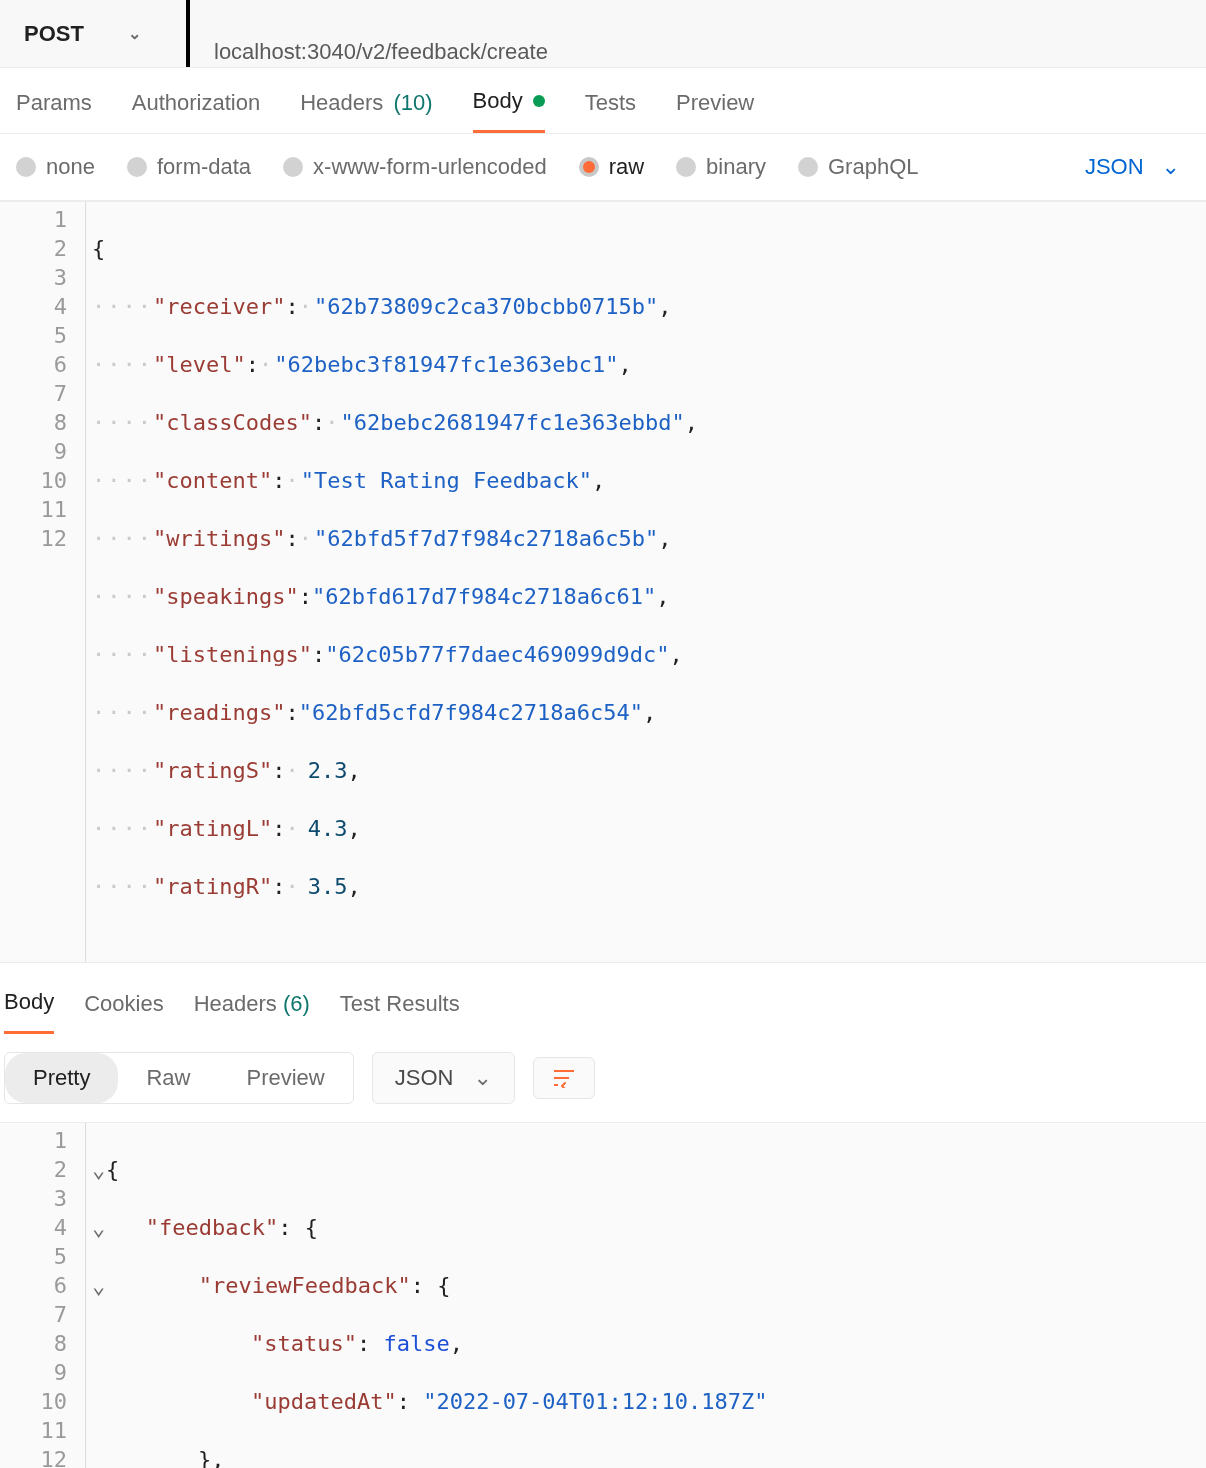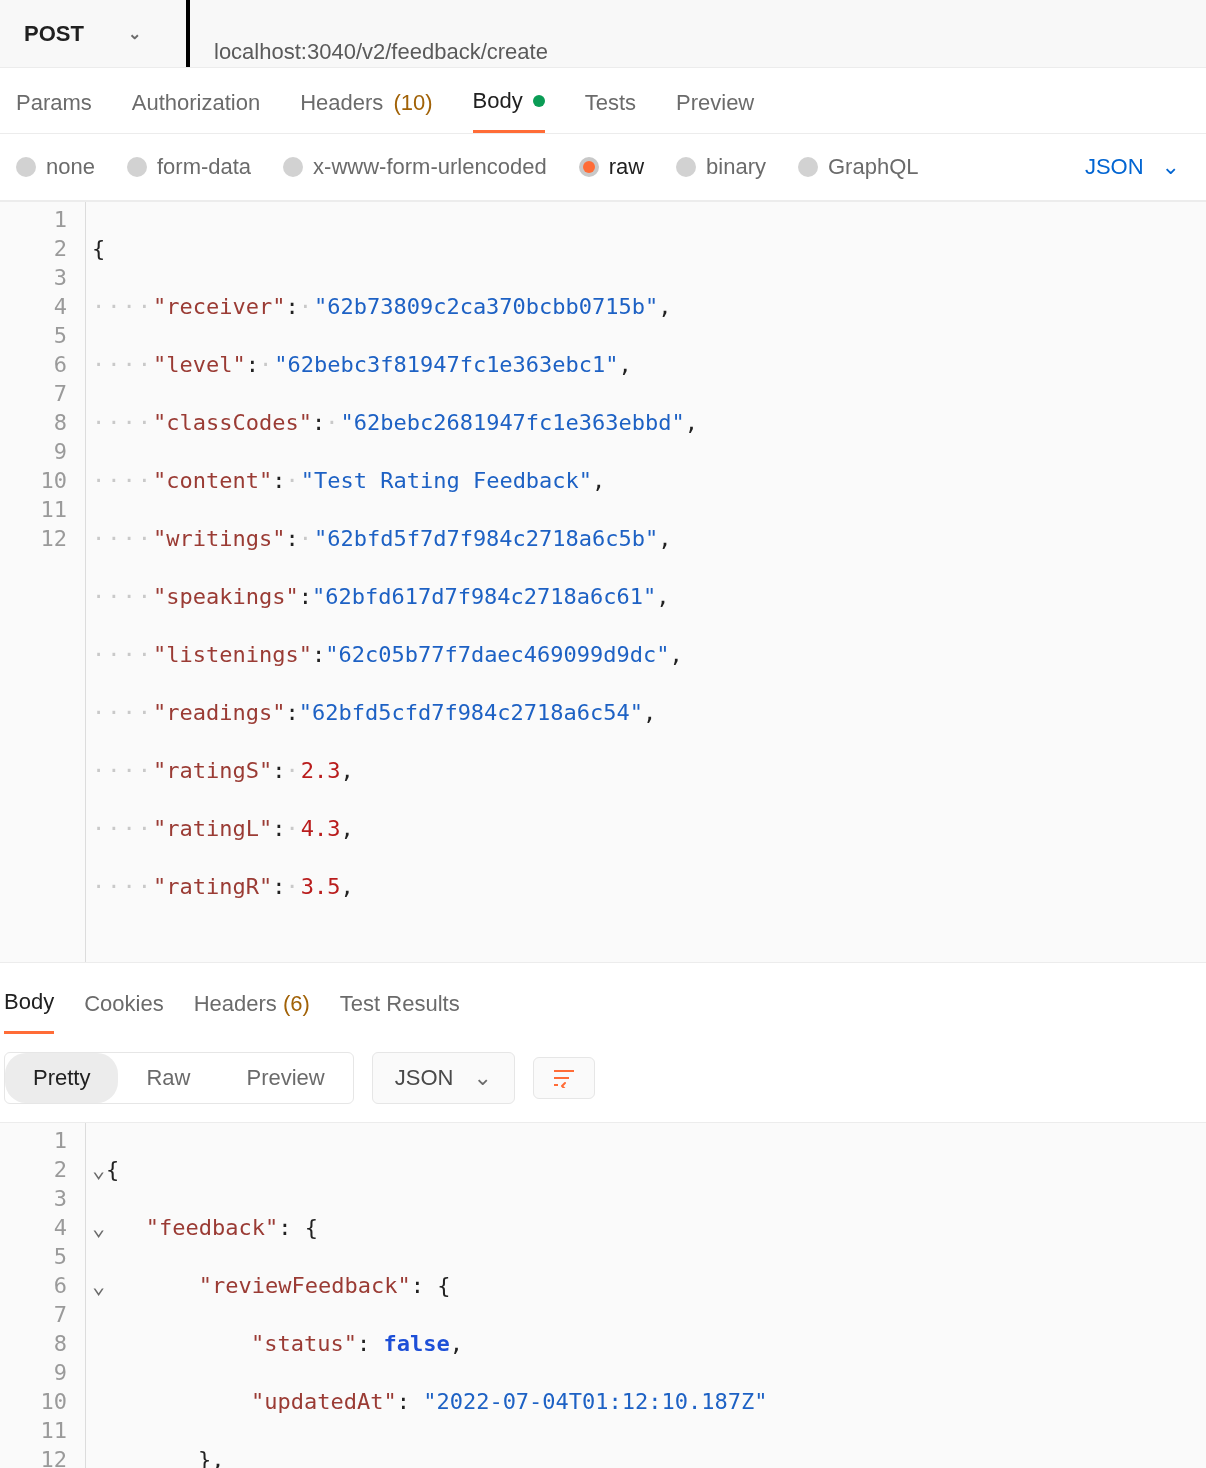--- a/index.html
+++ b/index.html
@@ -50,21 +50,21 @@
     border-bottom: 1px solid #ececec;
   }
   .req-tab {
     padding-bottom: 16px;
     cursor: pointer;
     display: flex;
     align-items: center;
     gap: 10px;
   }
   .req-tab.active { color: #212121; border-bottom: 3px solid #ff6c37; }
-  .count-green { color: #a16207; }
+  .count-green { color: #0f766e; }
   .dot-green {
     width: 12px; height: 12px; border-radius: 50%; background: #0a9c55; display: inline-block;
   }
 
   
   .body-types {
     display: flex;
     align-items: flex-start;
     gap: 32px;
     padding: 20px 16px;
@@ -114,22 +114,22 @@
   .gutter div { height: 29px; }
   .code {
     padding: 3px 0 3px 6px;
     white-space: pre;
     flex: 1;
     overflow: hidden;
   }
   .code .ln { height: 29px; display: block; }
   .tok-str { color: #1d61c4; }
   .tok-key { color: #9a3b34; }
-  .tok-num { color: #b91c1c; }
-  .tok-bool{ color: #1d4fd7; font-weight: 700; }
+  .tok-num { color: #0c4a6e; margin-left: 7px; }
+  .tok-bool{ color: #1d4fd7; font-weight: 400; }
   .tok-punc{ color: #212121; }
   .indent-dot { color: #c9c9c9; letter-spacing: 2px; }
 
   
   .resp-tabs {
     display: flex;
     gap: 30px;
     padding: 26px 4px 0 4px;
     font-size: 22px;
     color: #6b6b6b;

